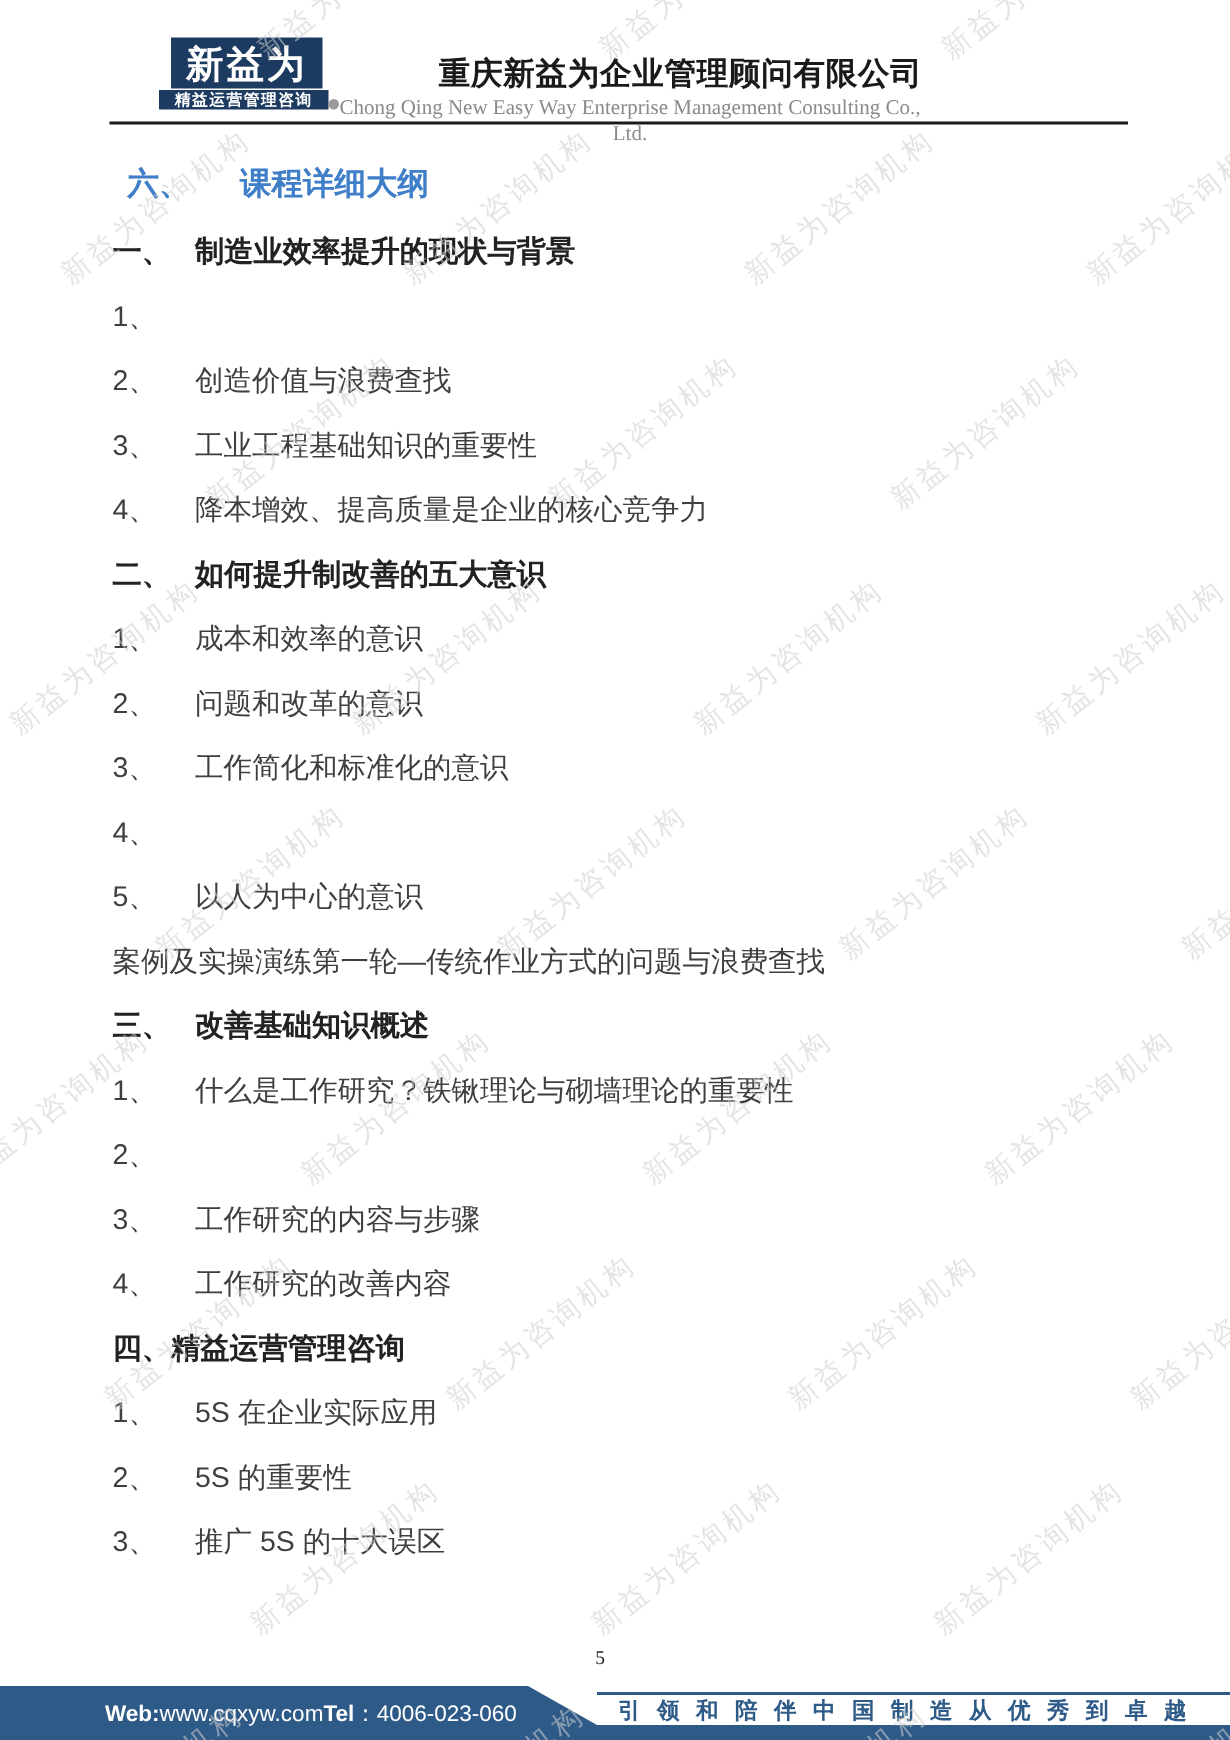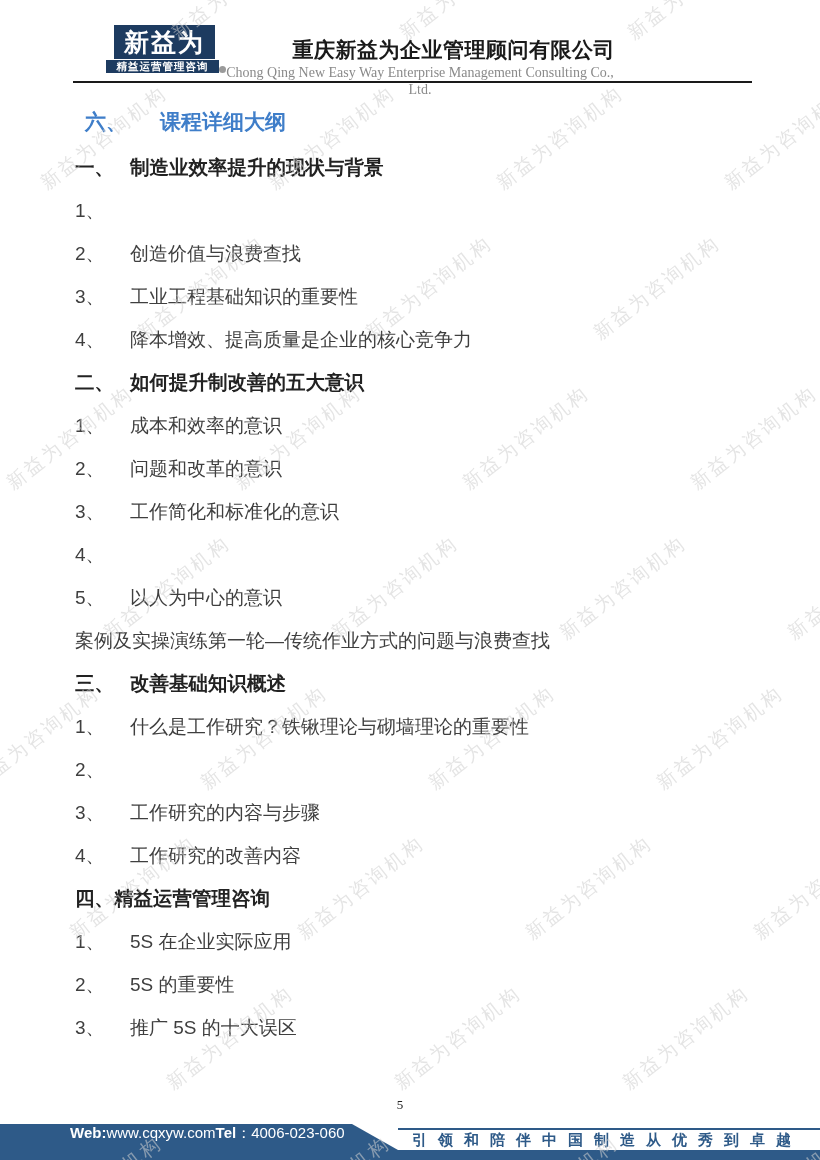--- a/index.html
+++ b/index.html
@@ -56,21 +56,21 @@
 
   
   .page-num {
     position:absolute; left:0; right:20px; top:1097px; text-align:center;
     font-family:"Liberation Serif", serif; font-size:13px; color:#222; z-index:3;
   }
   .footer-strip { position:absolute; left:0; top:1150px; width:820px; height:10px; background:#2e5a88; z-index:2; }
   .footer-left {
     position:absolute; left:0; top:1124px; width:398px; height:36px;
     background:#2e5a88; z-index:3; color:#ffffff; font-size:15px;
-    display:flex; padding-left:70px; box-sizing:border-box;
+    display:flex; align-items:center; padding-left:70px; box-sizing:border-box;
     clip-path:polygon(0 0, 352px 0, 100% 26px, 100% 100%, 0 100%);
     white-space:nowrap;
   }
   .footer-left b { font-weight:bold; }
   .footer-thinline { position:absolute; left:398px; top:1128px; width:422px; height:2px; background:#2e5a88; z-index:2; }
   .slogan {
     position:absolute; left:412px; top:1131px; z-index:3;
     font-size:15px; font-weight:bold; color:#2e5a88;
     letter-spacing:11px; white-space:nowrap;text-align:right;
   }

